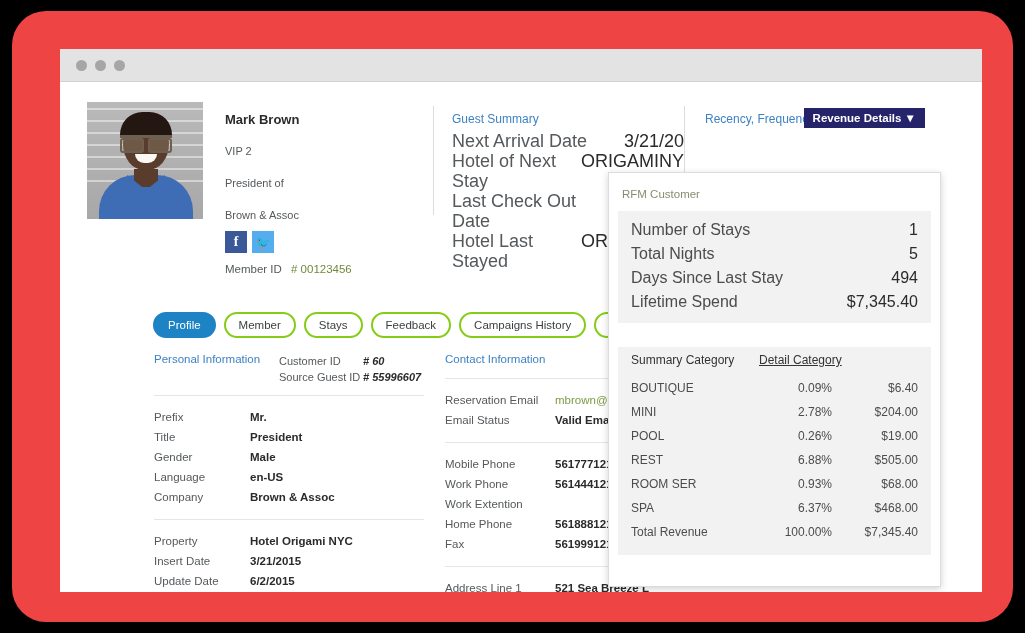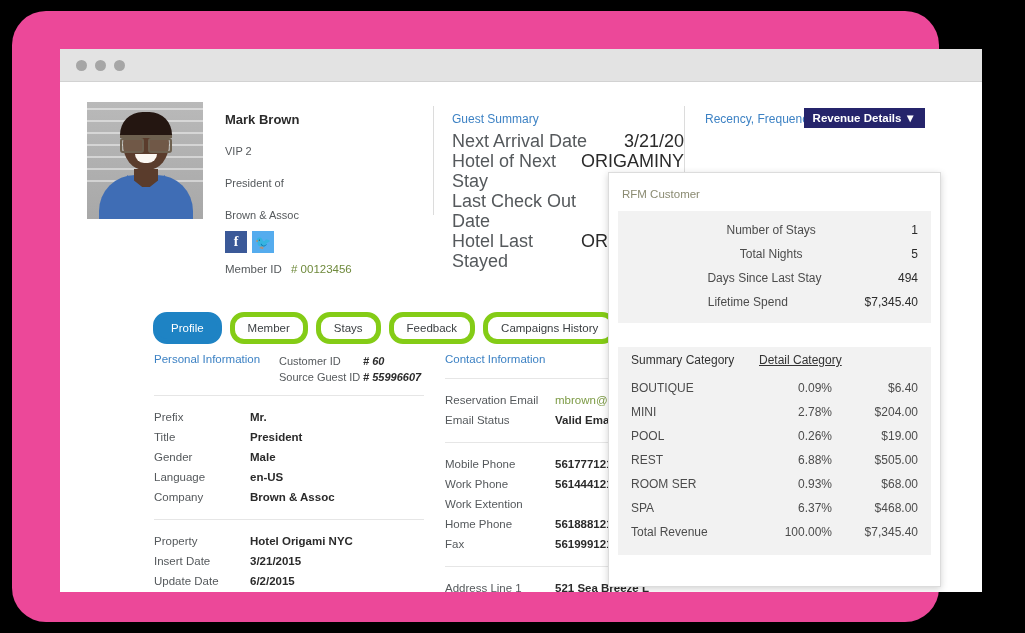--- a/index.html
+++ b/index.html
@@ -7,22 +7,22 @@
     width: 1025px; height: 633px;
     background: #000000;
     font-family: "Liberation Sans", sans-serif;
     overflow: hidden;
   }
 
   
   #device-frame {
     position: absolute;
     left: 12px; top: 11px;
-    width: 927px; height: 611px;
-    background: #ec4899;
+    width: 1001px; height: 611px;
+    background: #ef4444;
     border-radius: 34px;
   }
 
   
   #browser-window {
     position: absolute;
     left: 48px; top: 38px;
     width: 922px; height: 543px;
     background: #ffffff;
     overflow: hidden;
@@ -131,21 +131,21 @@
     padding: 4px 9px; border: none; cursor: pointer;
     white-space: nowrap;
   }
 
   
   #tabs {
     position: absolute; left: 93px; top: 230px;
     display: flex; gap: 8px;
   }
   .tab {
-    border: 5px solid #84cc16; border-radius: 14px;
+    border: 2px solid #84cc16; border-radius: 14px;
     padding: 5px 13px; font-size: 11.5px; color: #3c4043;
     background: #fff; white-space: nowrap; cursor: pointer;
   }
   .tab.active { background: #1e83c4; border-color: #1e83c4; color: #fff; }
 
   
   #personal-info { position: absolute; left: 94px; top: 271px; width: 270px; }
   #contact-info  { position: absolute; left: 385px; top: 271px; width: 250px; }
   .section-title { font-size: 11.5px; color: #3d82c4; }
   .idpair-block { position: absolute; left: 125px; top: 0; }
@@ -166,21 +166,21 @@
     background: #ffffff;
     border: 1px solid #dcdcdc;
     box-shadow: 0 2px 7px rgba(0,0,0,.18);
     padding: 9px;
     z-index: 5;
   }
   #rfm-panel-title {
     font-size: 11.5px; color: #8b8b72; padding: 6px 4px 11px 4px;
   }
   #rfm-stats { background: #f2f2f2; padding: 7px 13px 9px 13px; }
-  .rfm-row { display: flex; font-size: 12px; line-height: 24px; text-align: center; }
+  .rfm-row { display: flex; font-size: 16px; line-height: 24px; }
   .rfm-label { color: #4c4c4c; flex: 1; }
   .rfm-value { color: #2b2b2b; }
   #rev-table { margin-top: 24px; background: #f2f2f2; padding: 6px 13px 11px 13px; }
   #rev-head { display: flex; font-size: 12px; padding-bottom: 9px; }
   #rev-head-summary { color: #333; width: 128px; }
   #rev-head-detail { color: #333; text-decoration: underline; cursor: pointer; }
   .rev-row { display: flex; font-size: 12px; line-height: 24px; color: #4c4c4c; }
   .rev-cat { flex: 1; }
   .rev-pct { width: 78px; text-align: right; }
   .rev-amt { width: 86px; text-align: right; }

